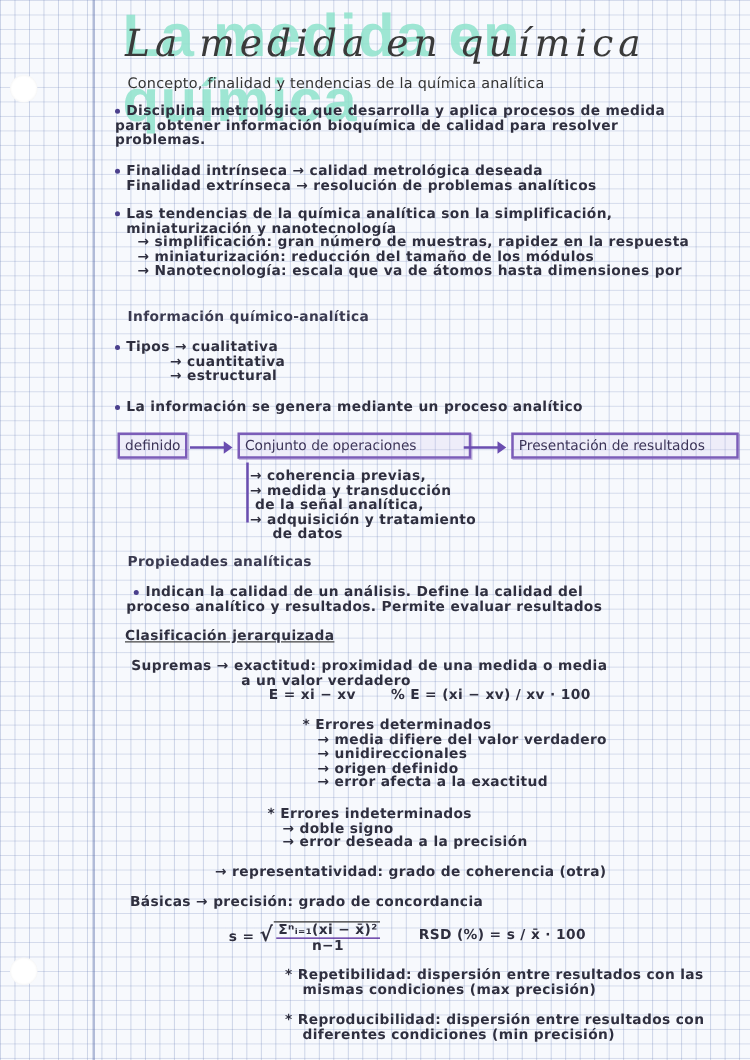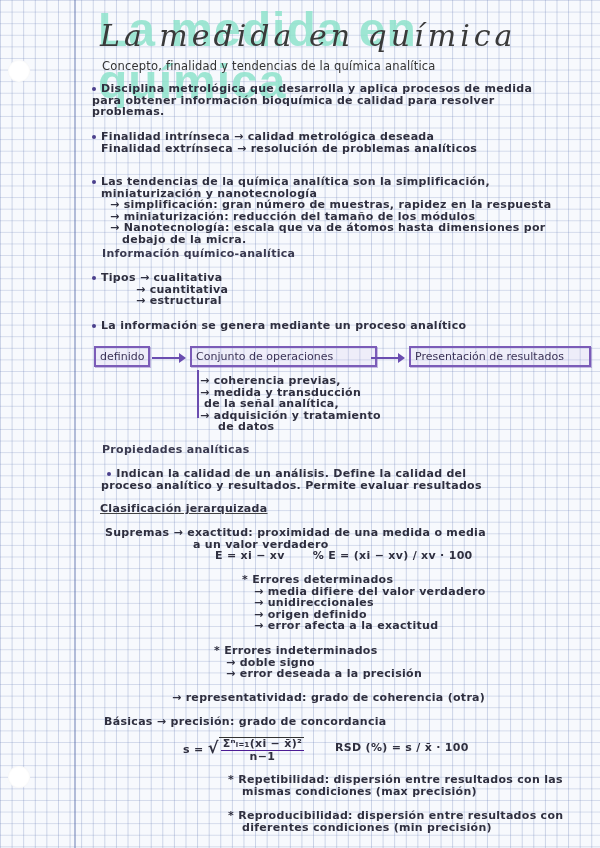--- a/index.html
+++ b/index.html
@@ -53,27 +53,26 @@
     <div><span class="bullet"></span><span>Disciplina metrológica que desarrolla y aplica procesos de medida</span></div>
     <div>para obtener información bioquímica de calidad para resolver</div>
     <div>problemas.</div>
   </div>
 
   <div class="abs txt" style="left:92px; top:131px;">
     <div><span class="bullet"></span><span>Finalidad intrínseca → calidad metrológica deseada</span></div>
     <div style="padding-left:9px">Finalidad extrínseca → resolución de problemas analíticos</div>
   </div>
 
-  <div class="abs txt" style="left:92px; top:176px;">
+  <div class="abs txt" style="left:92px; top:165px;">
     <div><span class="bullet"></span><span>Las tendencias de la química analítica son la simplificación,</span></div>
     <div style="padding-left:9px">miniaturización y nanotecnología</div>
     <div style="padding-left:18px">→ simplificación: gran número de muestras, rapidez en la respuesta</div>
     <div style="padding-left:18px">→ miniaturización: reducción del tamaño de los módulos</div>
     <div style="padding-left:18px">→ Nanotecnología: escala que va de átomos hasta dimensiones por</div>
-    <div style="padding-left:30px">debajo de la micra.</div>
   </div>
 
   <div class="abs txt section-h" style="left:102px; top:248px;">Información químico-analítica</div>
 
   <div class="abs txt" style="left:92px; top:272px;">
     <div><span class="bullet"></span><span>Tipos</span> <span>→ cualitativa</span></div>
     <div style="padding-left:44px">→ cuantitativa</div>
     <div style="padding-left:44px">→ estructural</div>
   </div>
 

